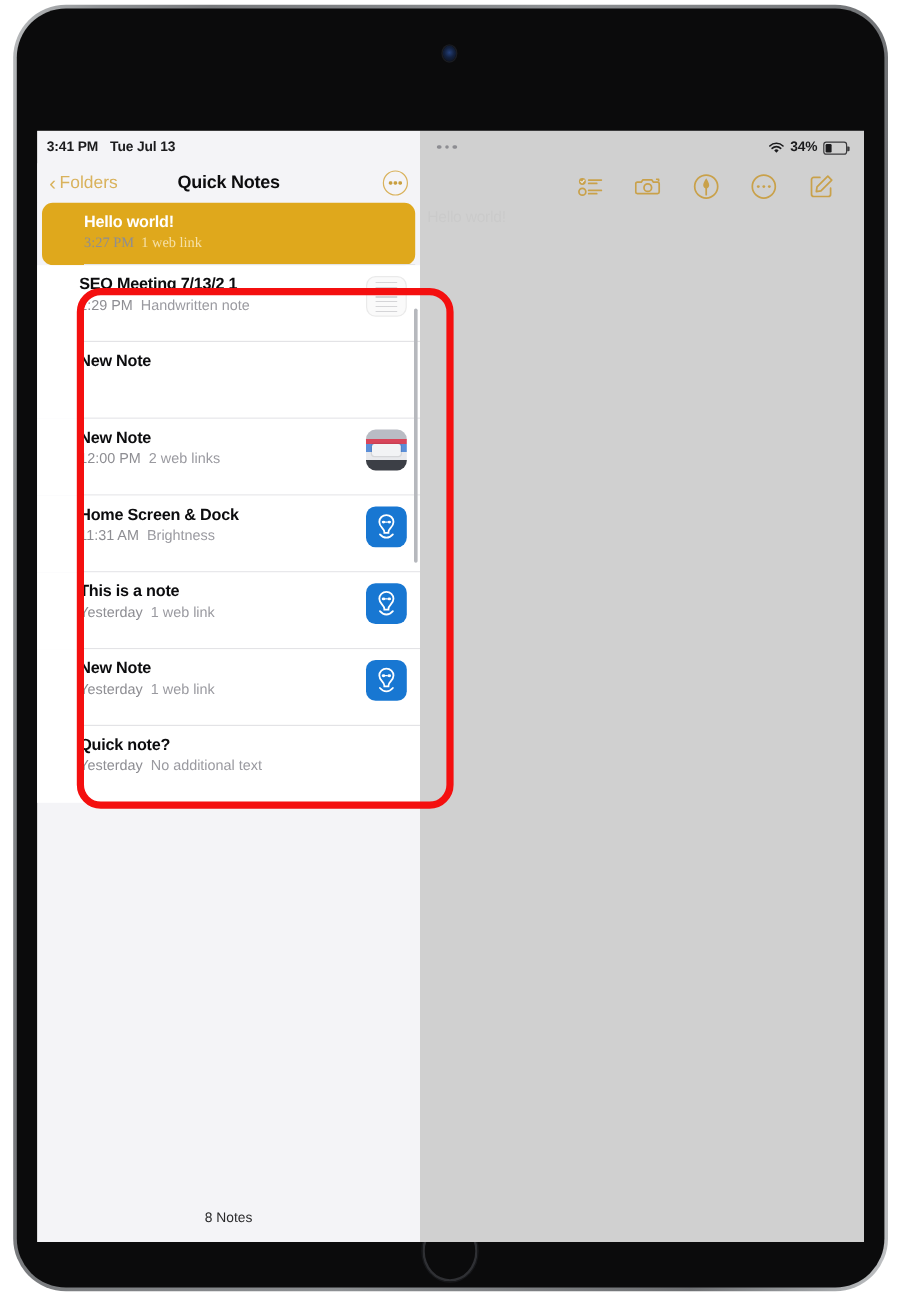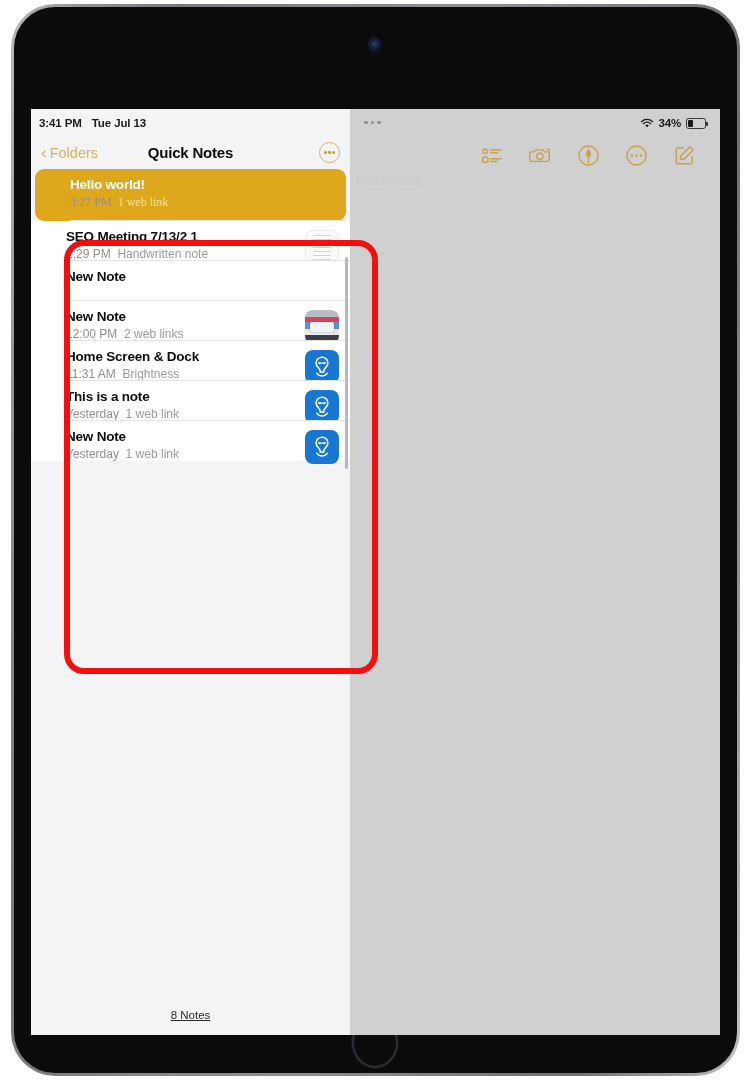--- a/index.html
+++ b/index.html
@@ -99,21 +99,21 @@
 
   
   #note-list {
     position: absolute; left: 0; top: 60px;
     width: 319px;
     background: #f4f4f7;
   }
   .note-row {
     position: relative;
     background: #ffffff;
-    height: 40px;
+    height: 64px;
     padding: 7px 12px 0 35px;
     display: flex; flex-direction: column; justify-content: flex-start;
   }
   .note-row.selected {
     background: #dfa81c;
     border-radius: 9px;
     margin: 0 4px;
     height: 52px;
   }
   .note-row .sep {
@@ -156,21 +156,21 @@
   }
   .thumb-app {
     background: #1877d2;
     display:flex; align-items:center; justify-content:center;
   }
   .thumb-app svg { width: 26px; height: 26px; display:block; }
 
   #notes-count {
     position: absolute; left: 0; bottom: 14px;
     width: 319px; text-align: center;
-    font-size: 11.5px; color: #2a2a2c; text-decoration: underline;
+    font-size: 11.5px; color: #2a2a2c;
   }
   #list-scrollbar {
     position: absolute; right: 2.5px; top: 148px;
     width: 3px; height: 212px; border-radius: 2px;
     background: #b6b8bd;
   }
 
   
   #detail-panel {
     position: absolute; left: 319px; top: 0;
@@ -312,20 +312,24 @@
             <svg viewBox="0 0 26 26">
               <path d="M13 3.2c3.3 0 5.9 2.5 5.9 5.7 0 2.3-1.3 3.9-2.5 5.2-1 1.1-1.7 2-1.7 3.3v.6h-3.4v-.6c0-1.3-.7-2.2-1.7-3.3C8.4 12.8 7.1 11.2 7.1 8.9 7.1 5.7 9.7 3.2 13 3.2Z" fill="none" stroke="#ffffff" stroke-width="1.5"></path>
               <ellipse cx="10.6" cy="9.1" rx="1.5" ry="1.2" fill="#ffffff"></ellipse>
               <ellipse cx="15.4" cy="9.1" rx="1.5" ry="1.2" fill="#ffffff"></ellipse>
               <path d="M11.9 9.1h2.2" stroke="#ffffff" stroke-width="1"></path>
               <path d="M7.6 19.3c1.6 1.9 3.4 2.8 5.4 2.8s3.8-.9 5.4-2.8" fill="none" stroke="#ffffff" stroke-width="1.5" stroke-linecap="round"></path>
             </svg>
           </div>
           <div class="sep"></div>
         </div>
+        <div class="note-row">
+          <div class="note-title">Quick note?</div>
+          <div class="note-meta"><span class="time">Yesterday</span>&nbsp;&nbsp;<span>No additional text</span></div>
+        </div>
       </div>
 
     <div id="list-scrollbar"></div>
 
     <div id="notes-count">8 Notes</div>
   </div>
 
   <div id="detail-panel">
 
     <div id="statusbar-right">

